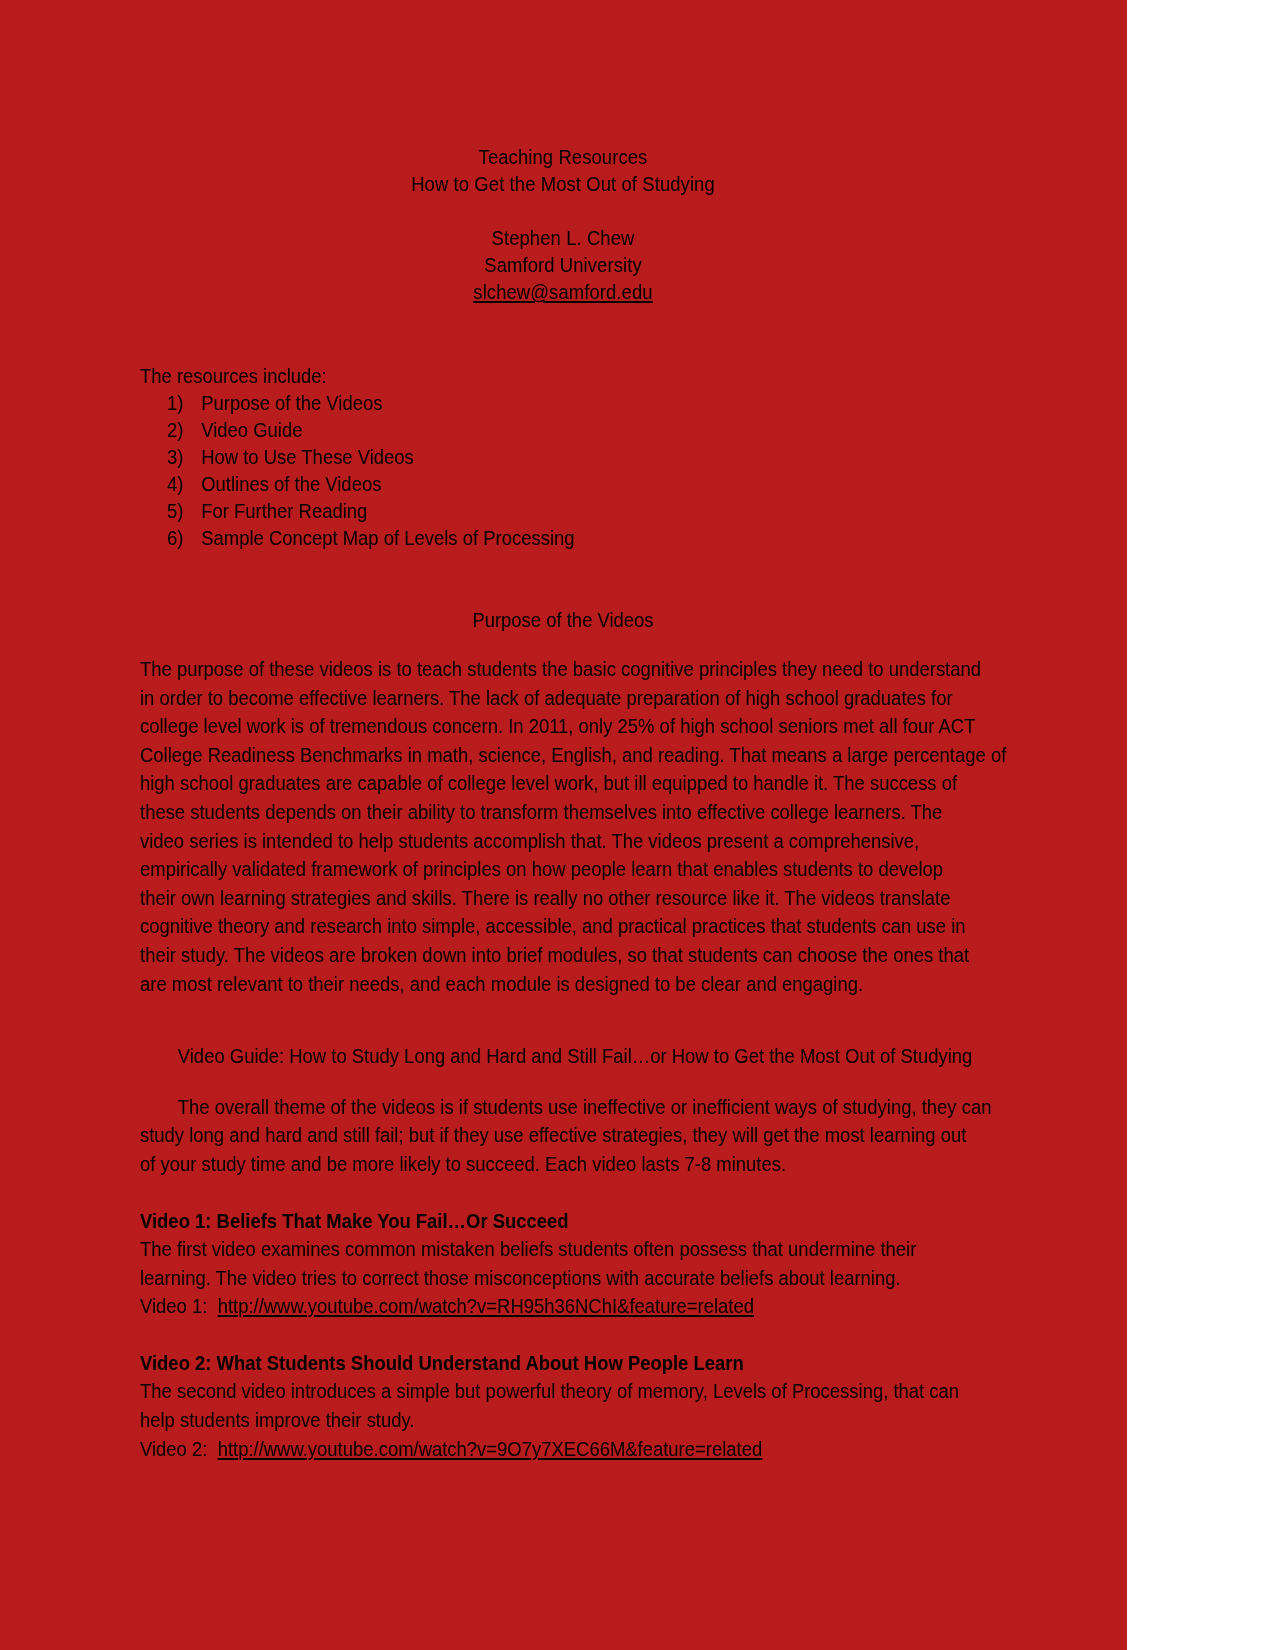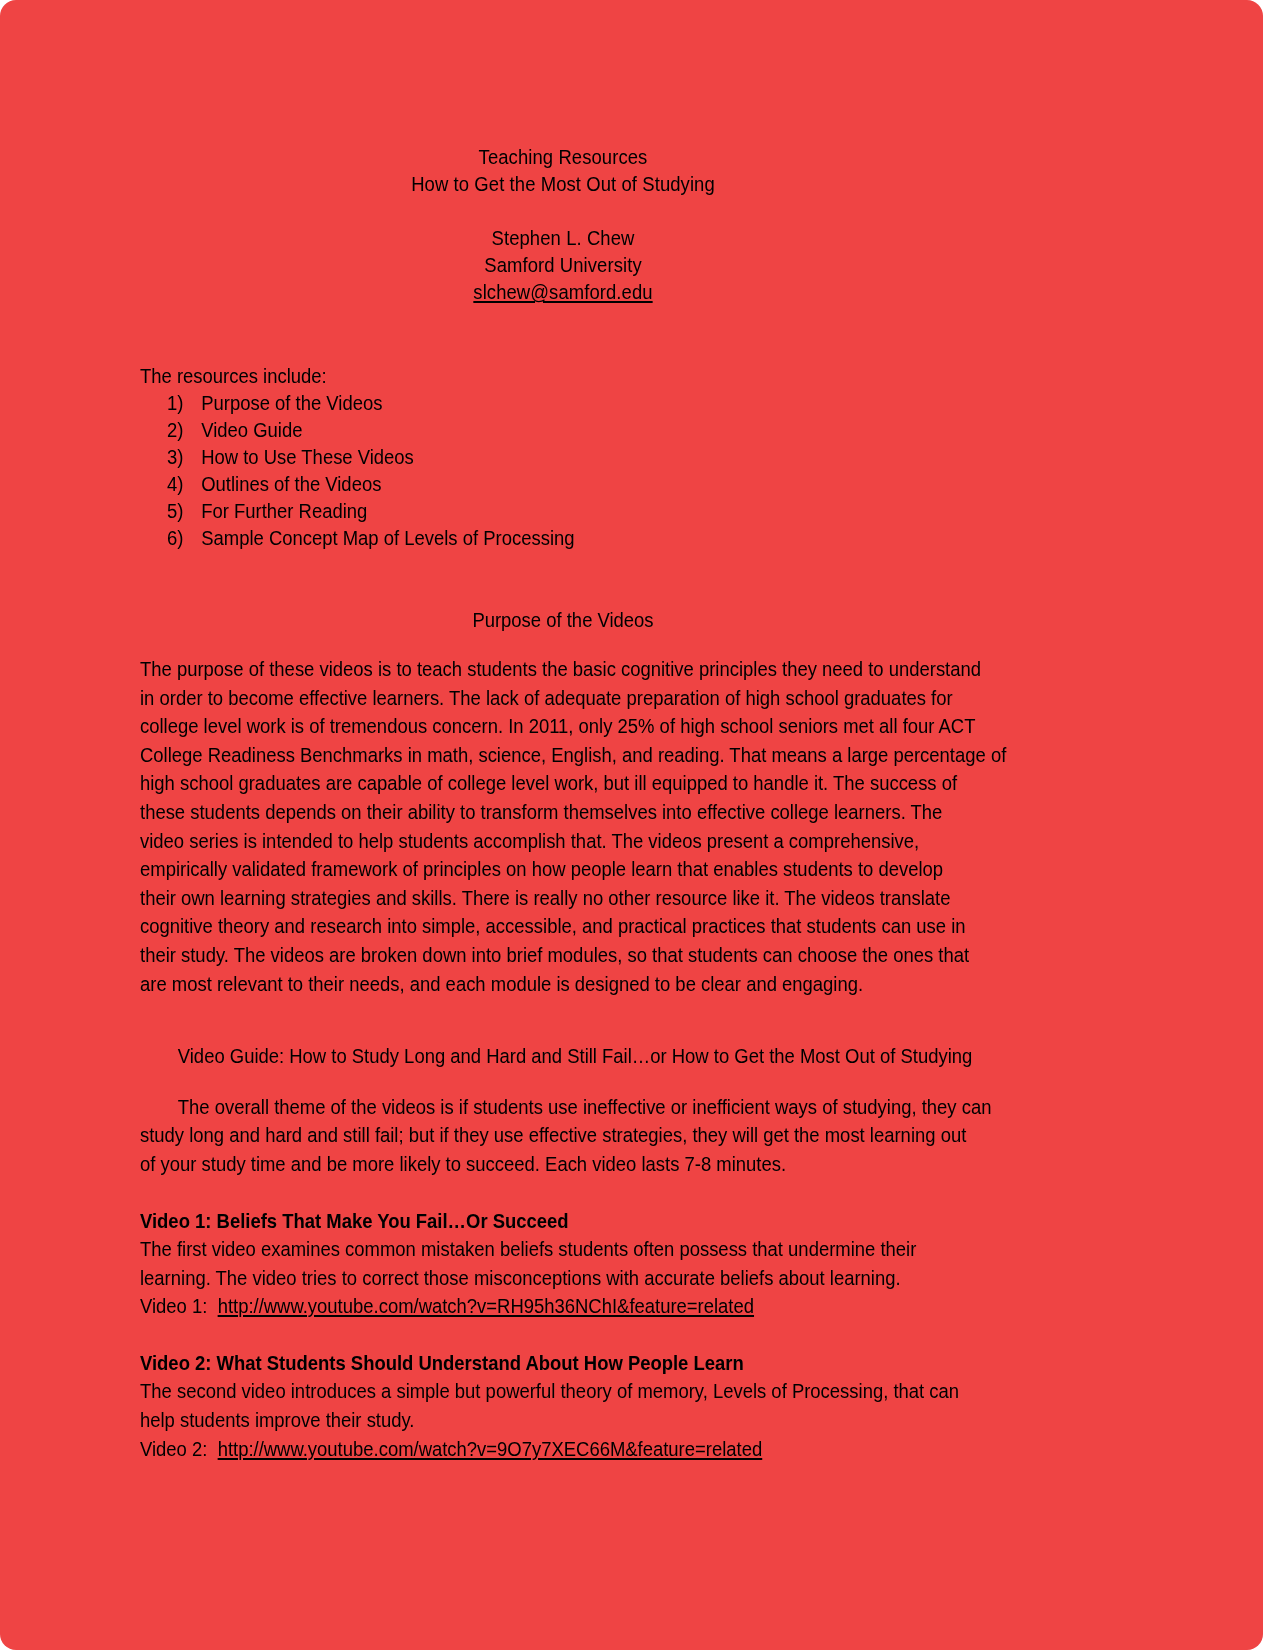--- a/index.html
+++ b/index.html
@@ -10,26 +10,25 @@
   }
   body {
     width: 1275px;
     height: 1650px;
     font-family: "Liberation Sans", "DejaVu Sans", sans-serif;
     color: #000000;
     -webkit-font-smoothing: antialiased;
   }
   .page {
     position: relative;
-    width: 1263px;
+    width: 1127px;
     height: 1650px;
-    background: #ef4444;
+    background: #b91c1c;
     box-sizing: border-box;
     overflow: hidden;
-    border-radius: 16px;
   }
   
   .narrow {
     font-stretch: condensed;
     transform: scaleX(0.90);
     transform-origin: left center;
   }
   .content {
     position: absolute;
     left: 140px;

